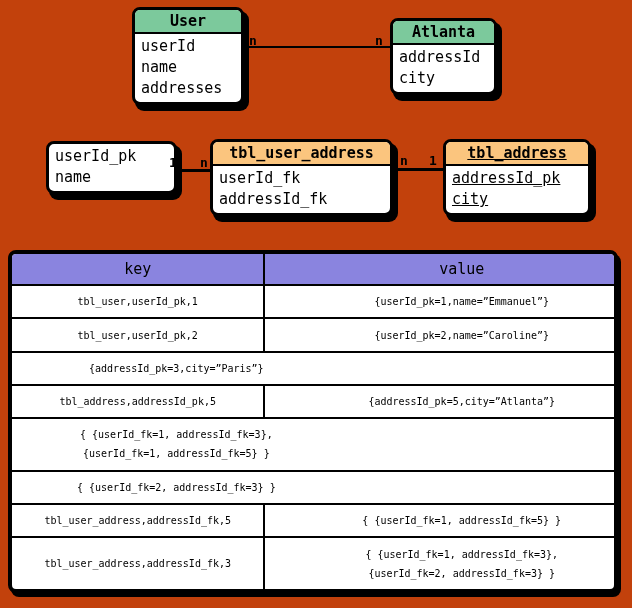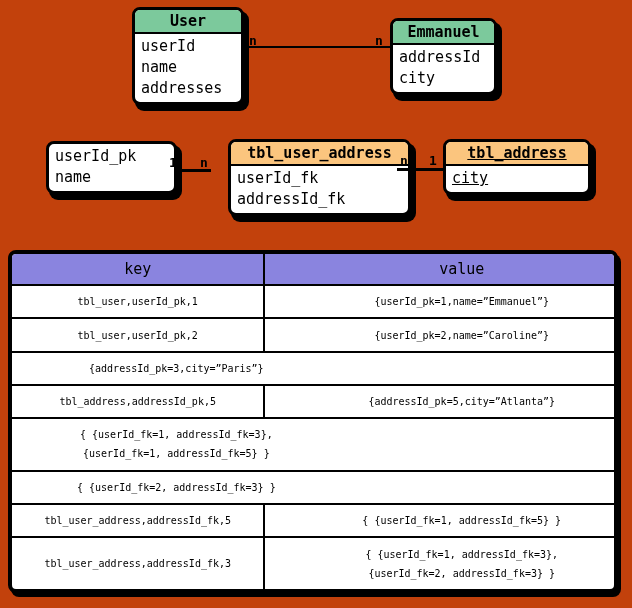--- a/index.html
+++ b/index.html
@@ -55,49 +55,50 @@
   <div class="dbox green" style="left:132px;top:7px;width:112px;">
     <div class="hd">User</div>
     <div class="bd">
       <div class="fld">userId</div>
       <div class="fld">name</div>
       <div class="fld">addresses</div>
     </div>
   </div>
 
   <div class="dbox green" style="left:390px;top:18px;width:107px;">
-    <div class="hd">Emmanuel</div>
+    <div class="hd">Atlanta</div>
     <div class="bd">
       <div class="fld">addressId</div>
       <div class="fld">city</div>
     </div>
   </div>
 
   <div class="conn" style="left:247px;top:46px;width:143px;height:2px;"></div>
   <span class="card" style="left:249px;top:34px;">n</span>
   <span class="card" style="left:375px;top:34px;">n</span>
 
   <div class="dbox orange" style="left:46px;top:141px;width:131px;">
     <div class="bd">
       <div class="fld">userId_pk</div>
       <div class="fld">name</div>
     </div>
   </div>
 
-  <div class="dbox orange" style="left:210px;top:139px;width:183px;margin-left:18px;">
+  <div class="dbox orange" style="left:210px;top:139px;width:183px;">
     <div class="hd">tbl_user_address</div>
     <div class="bd">
       <div class="fld">userId_fk</div>
       <div class="fld">addressId_fk</div>
     </div>
   </div>
 
   <div class="dbox orange" style="left:443px;top:139px;width:148px;text-decoration:underline;">
     <div class="hd">tbl_address</div>
     <div class="bd">
+      <div class="fld">addressId_pk</div>
       <div class="fld">city</div>
     </div>
   </div>
 
   <div class="conn" style="left:177px;top:169px;width:34px;height:3px;"></div>
   <span class="card" style="left:169px;top:156px;">1</span>
   <span class="card" style="left:200px;top:156px;">n</span>
 
   <div class="conn" style="left:397px;top:168px;width:47px;height:3px;"></div>
   <span class="card" style="left:400px;top:154px;">n</span>

